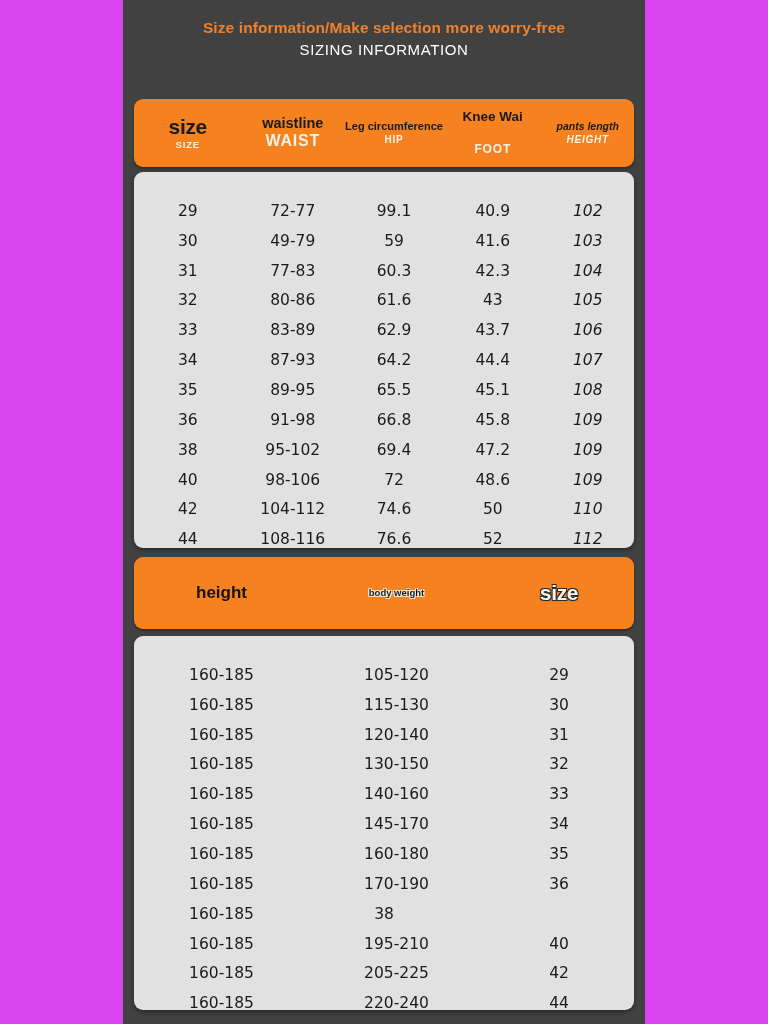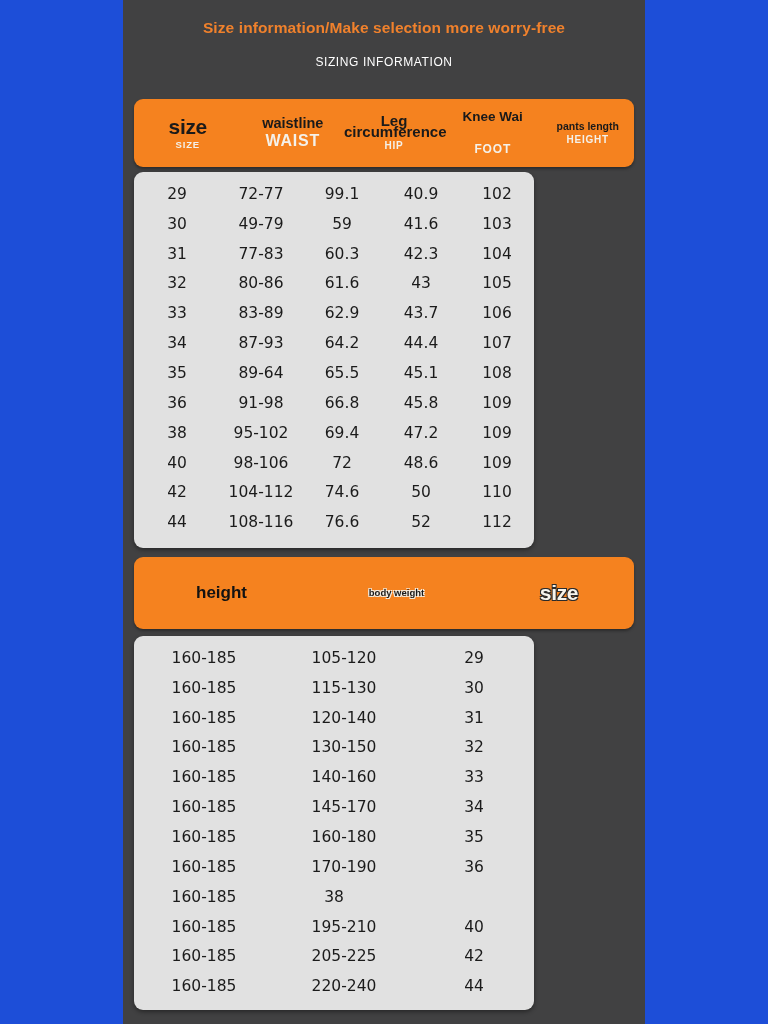--- a/index.html
+++ b/index.html
@@ -9,21 +9,21 @@
     height: 1024px;
     background: #ffffff;
     font-family: "Liberation Sans", sans-serif;
     overflow: hidden;
   }
 
   #page {
     position: relative;
     width: 768px;
     height: 1024px;
-    background: #1d4ed8;
+    background: #d946ef;
   }
 
   
   .dark-panel {
     position: absolute;
     left: 123px;
     top: 0;
     width: 522px;
     height: 1024px;
     background: #414142;
@@ -37,25 +37,25 @@
   .title-main {
     color: #f0812c;
     font-size: 15.5px;
     font-weight: bold;
     letter-spacing: 0.1px;
     line-height: 22px;
   }
 
   .title-sub {
     color: #ffffff;
-    font-size: 12px;
+    font-size: 15px;
     font-weight: normal;
     letter-spacing: 0.6px;
     line-height: 20px;
-    margin-top: 13px;
+    margin-top: 1px;
   }
 
   
   .hdr-bar {
     position: absolute;
     left: 11px;
     width: 500px;
     background: #f5821f;
     border-radius: 9px;
     box-shadow: 0 2px 3px rgba(0,0,0,.35);
@@ -87,30 +87,30 @@
     font-weight: bold;
     letter-spacing: 0.8px;
     margin-top: 2px;
   }
 
   
   .t1-c1 { width: 21.5%; }
   .t1-c2 { width: 20.5%; }
   .t1-c3 { width: 20%; }
   .t1-c4 { width: 19.5%; }
-  .t1-c5 { width: 18.5%; }
+  .t1-c5 { width: 18.5%; font-style: italic; }
 
   
   #hdr1 .t1-c1 .hc-main { font-size: 21px; letter-spacing: -0.3px; }
   #hdr1 .t1-c1 .hc-sub  { font-size: 9.5px; }
 
   #hdr1 .t1-c2 .hc-main { font-size: 14.5px; }
   #hdr1 .t1-c2 .hc-sub  { font-size: 16px; }
 
-  #hdr1 .t1-c3 .hc-main { font-size: 15px; line-height: 11.5px; }
+  #hdr1 .t1-c3 .hc-main { font-size: 11px; line-height: 11.5px; }
   #hdr1 .t1-c3 .hc-sub  { font-size: 10px; margin-top: 3px; }
 
   #hdr1 .t1-c4 .hc-main { font-size: 13.5px; }
   #hdr1 .t1-c4 .hc-sub  { font-size: 12px; margin-top: 19px; }
 
   #hdr1 .t1-c5 .hc-main { font-size: 10.5px; }
   #hdr1 .t1-c5 .hc-sub  { font-size: 10px; margin-top: 3px; }
 
   
   .t2-c1 { width: 35%; }
@@ -134,25 +134,25 @@
     color: #f7f4ec;
     text-shadow:
       -1px -1px 0 #2b2b2b,  1px -1px 0 #2b2b2b,
       -1px  1px 0 #2b2b2b,  1px  1px 0 #2b2b2b;
   }
 
   
   .data-panel {
     position: absolute;
     left: 11px;
-    width: 400px;
+    width: 500px;
     background: #e1e1e1;
     border-radius: 9px;
     box-shadow: 0 2px 4px rgba(0,0,0,.4);
-    padding-top: 7px;
+    padding-top: 24px;
   }
 
   #panel1 { top: 172px; height: 376px; }
   #panel2 { top: 636px; height: 374px; }
 
   .data-row {
     display: flex;
     width: 100%;
     height: 29.85px;
     align-items: center;
@@ -243,21 +243,21 @@
         </div>
         <div class="data-row">
           <div class="cell t1-c1">34</div>
           <div class="cell t1-c2">87-93</div>
           <div class="cell t1-c3">64.2</div>
           <div class="cell t1-c4">44.4</div>
           <div class="cell t1-c5">107</div>
         </div>
         <div class="data-row">
           <div class="cell t1-c1">35</div>
-          <div class="cell t1-c2">89-64</div>
+          <div class="cell t1-c2">89-95</div>
           <div class="cell t1-c3">65.5</div>
           <div class="cell t1-c4">45.1</div>
           <div class="cell t1-c5">108</div>
         </div>
         <div class="data-row">
           <div class="cell t1-c1">36</div>
           <div class="cell t1-c2">91-98</div>
           <div class="cell t1-c3">66.8</div>
           <div class="cell t1-c4">45.8</div>
           <div class="cell t1-c5">109</div>

